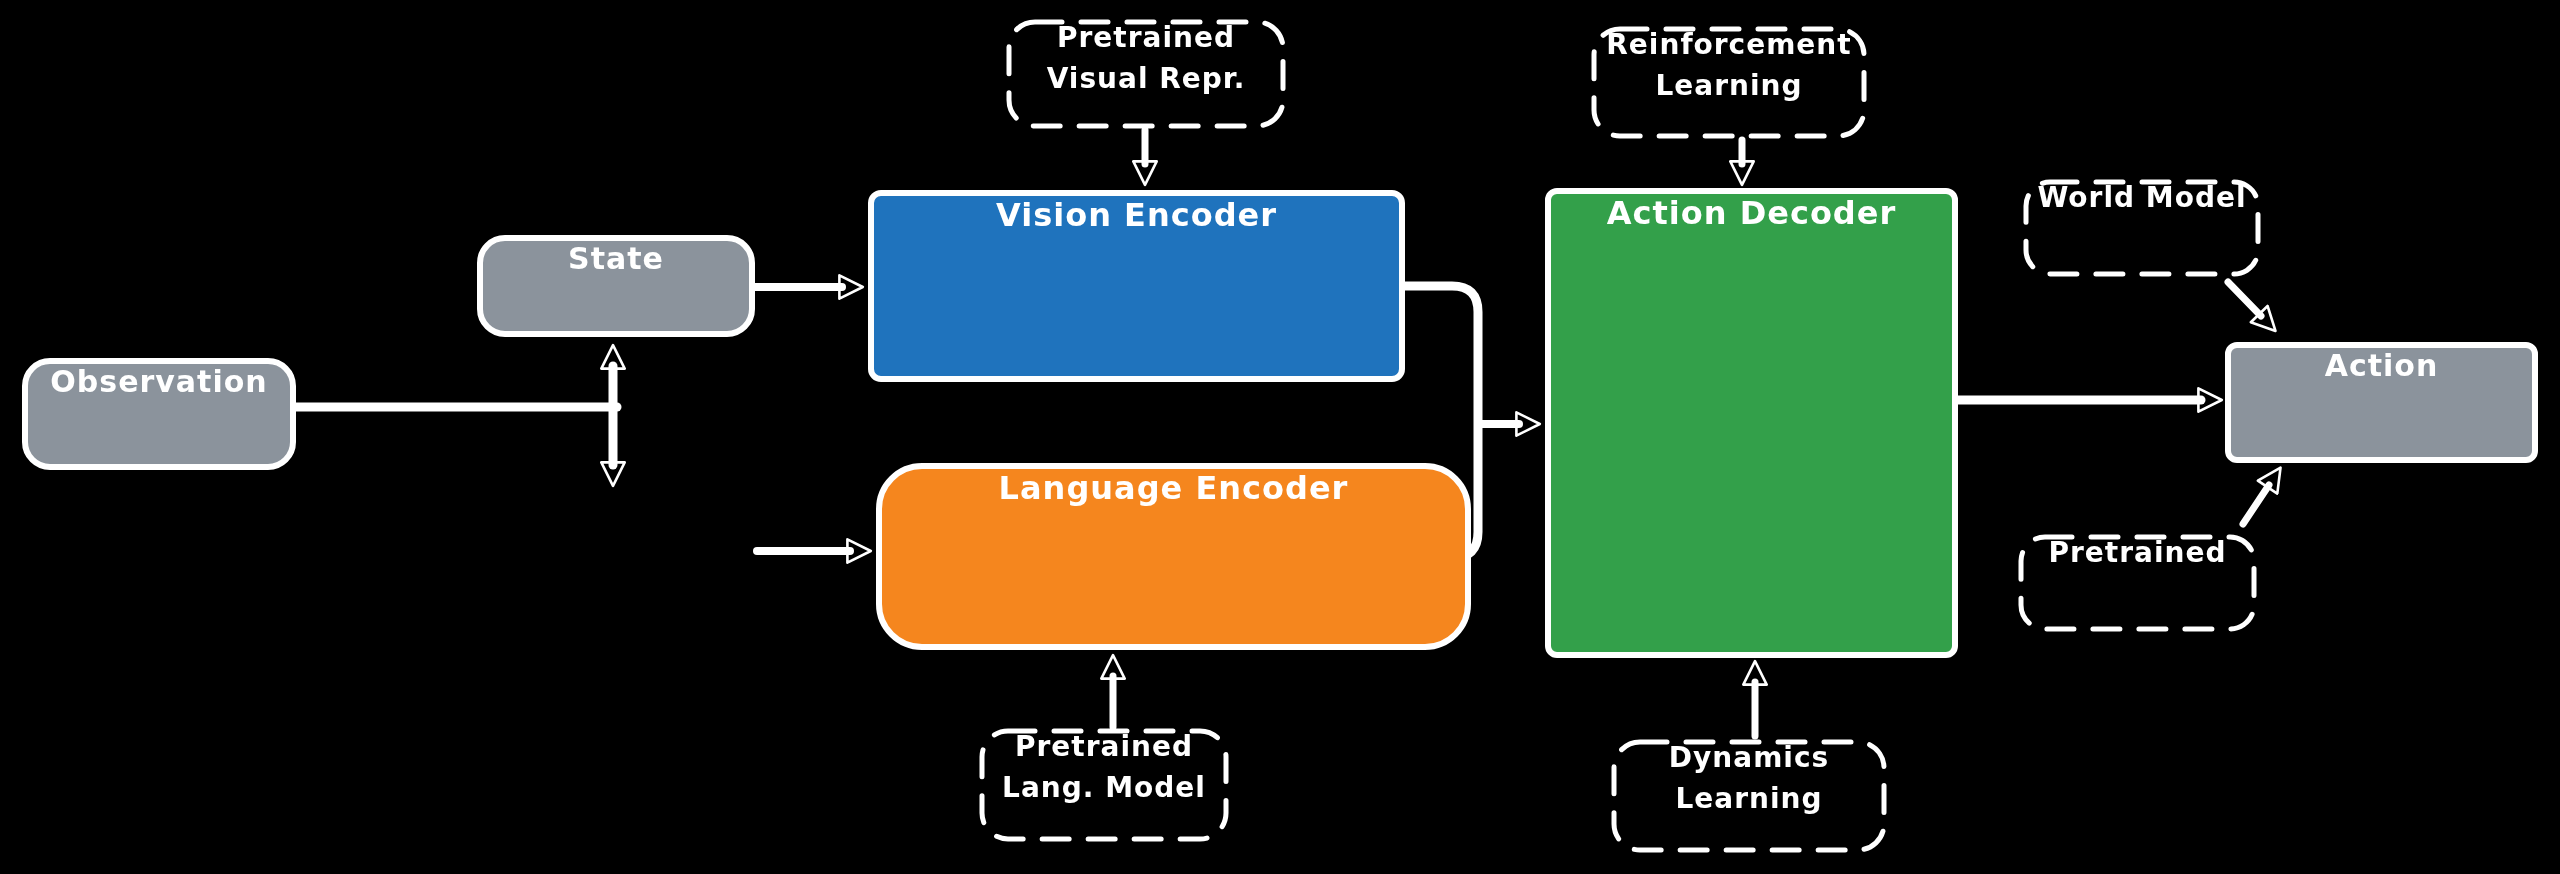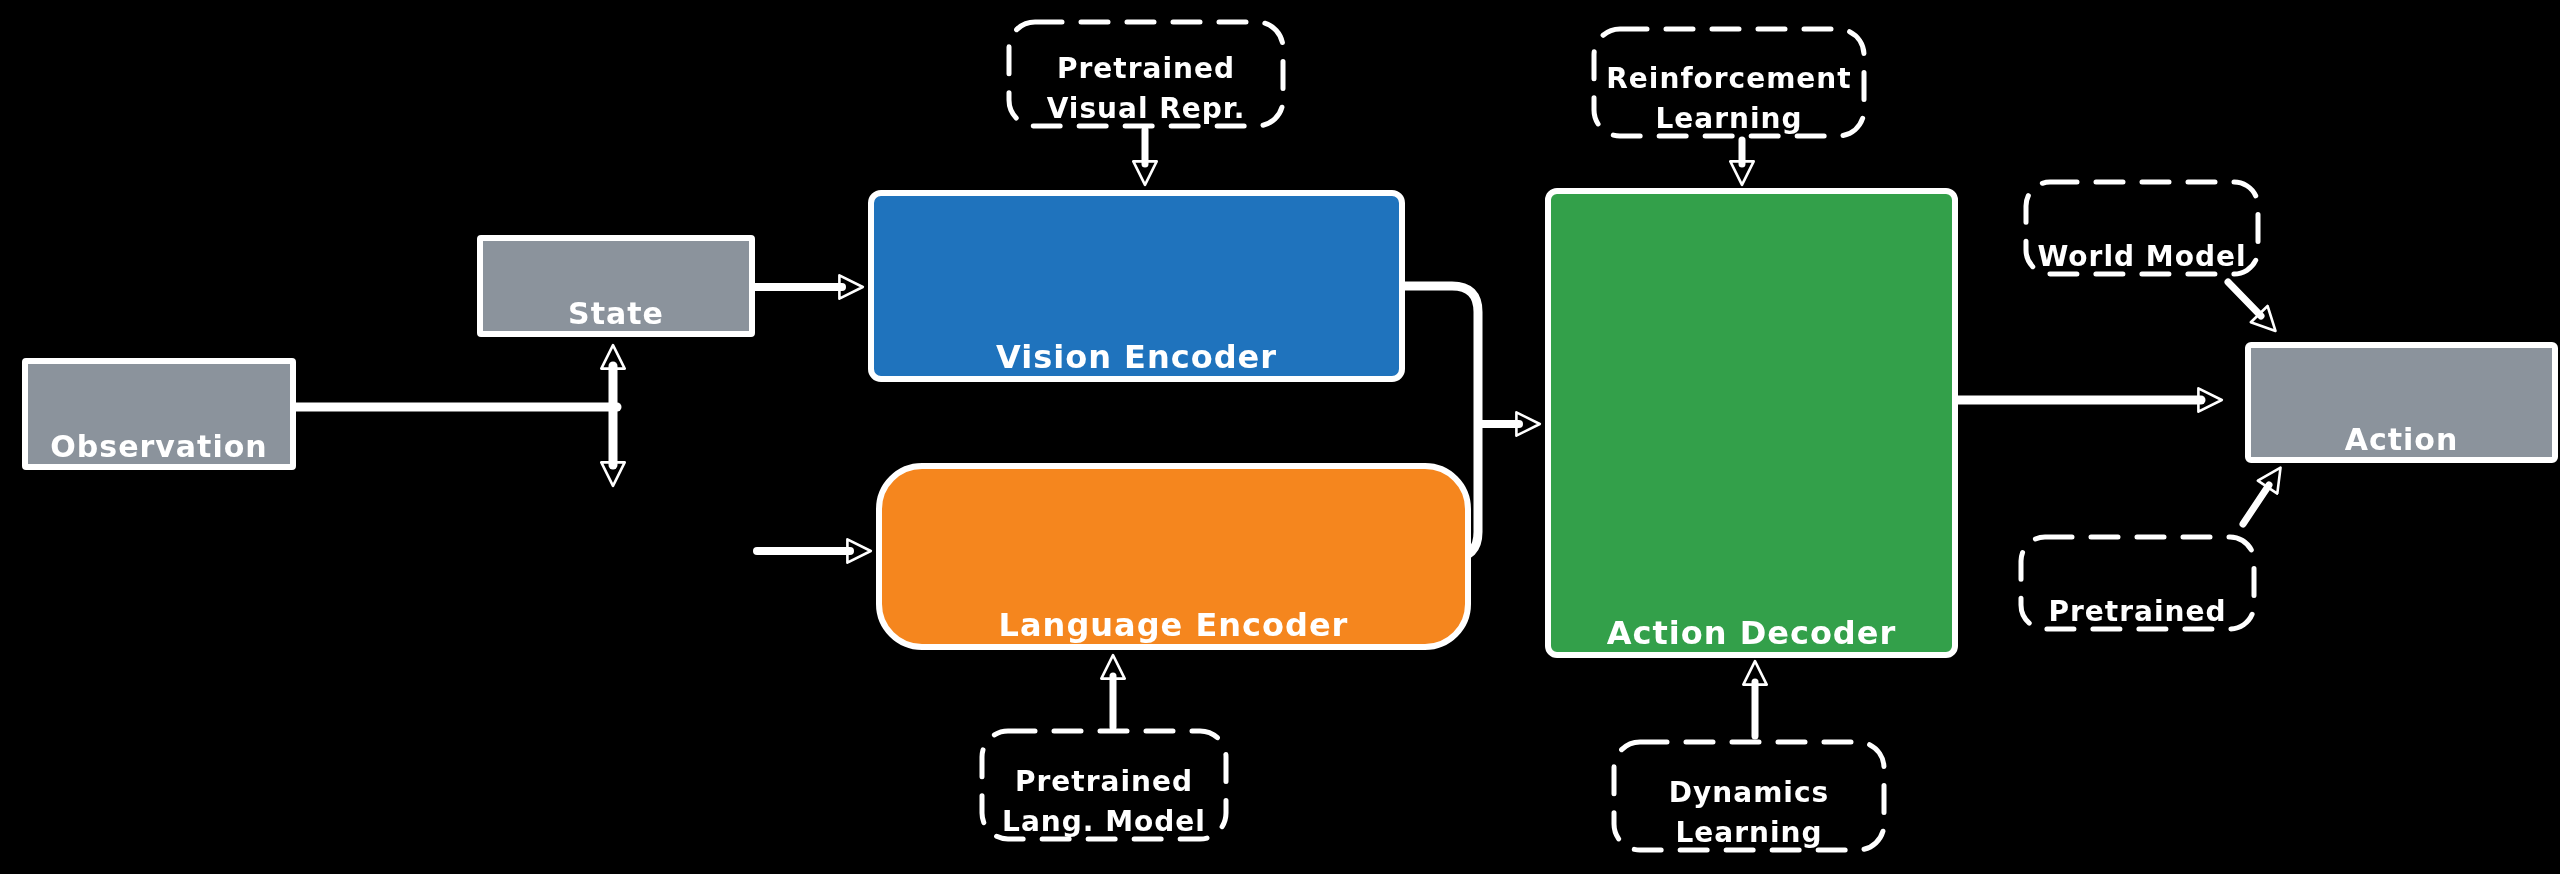--- a/index.html
+++ b/index.html
@@ -7,29 +7,29 @@
     position:relative;
     width:2560px;height:874px;
     background:var(--background,#000);
     font-family:"DejaVu Sans","Liberation Sans",sans-serif;
     overflow:hidden;
   }
   #edges{position:absolute;inset:0;width:2560px;height:874px;}
   #edges path{stroke:var(--stroke-white,#fff);fill:none;stroke-linecap:round;stroke-linejoin:round;}
   .node{
     position:absolute;box-sizing:border-box;
-    display:flex;align-items:flex-end;justify-content:center;
+    display:flex;align-items:flex-start;justify-content:center;
     color:#fff;font-weight:bold;text-align:center;letter-spacing:1px;
   }
   .solid{border:6px solid var(--stroke-white,#fff);}
-  .gray{background:var(--box-gray,#8b939c);border-radius:4px;font-size:30px;}
+  .gray{background:var(--box-gray,#8b939c);border-radius:28px;font-size:30px;}
   .blue{background:var(--box-blue,#1f73bd);border-radius:13px;font-size:32px;}
   .orange{background:var(--box-orange,#f5861e);border-radius:46px;font-size:32px;}
   .green{background:var(--box-green,#33a04a);border-radius:12px;font-size:32px;}
-  .action-box{border-radius:6px;margin-left:20px;}
+  .action-box{border-radius:12px;}
   .dashed{font-size:28px;line-height:1.45;}
   .dashed .lbl{white-space:pre-line;position:relative;z-index:1;}
   .dash-border{position:absolute;inset:0;width:100%;height:100%;overflow:visible;}
   .dash-border rect{
     fill:none;stroke:var(--stroke-white,#fff);stroke-width:5;
     stroke-dasharray:27 19;stroke-linecap:round;
     width:calc(100% - 8px);height:calc(100% - 8px);
   }
   .lbl{position:relative;z-index:1;}
 </style>

